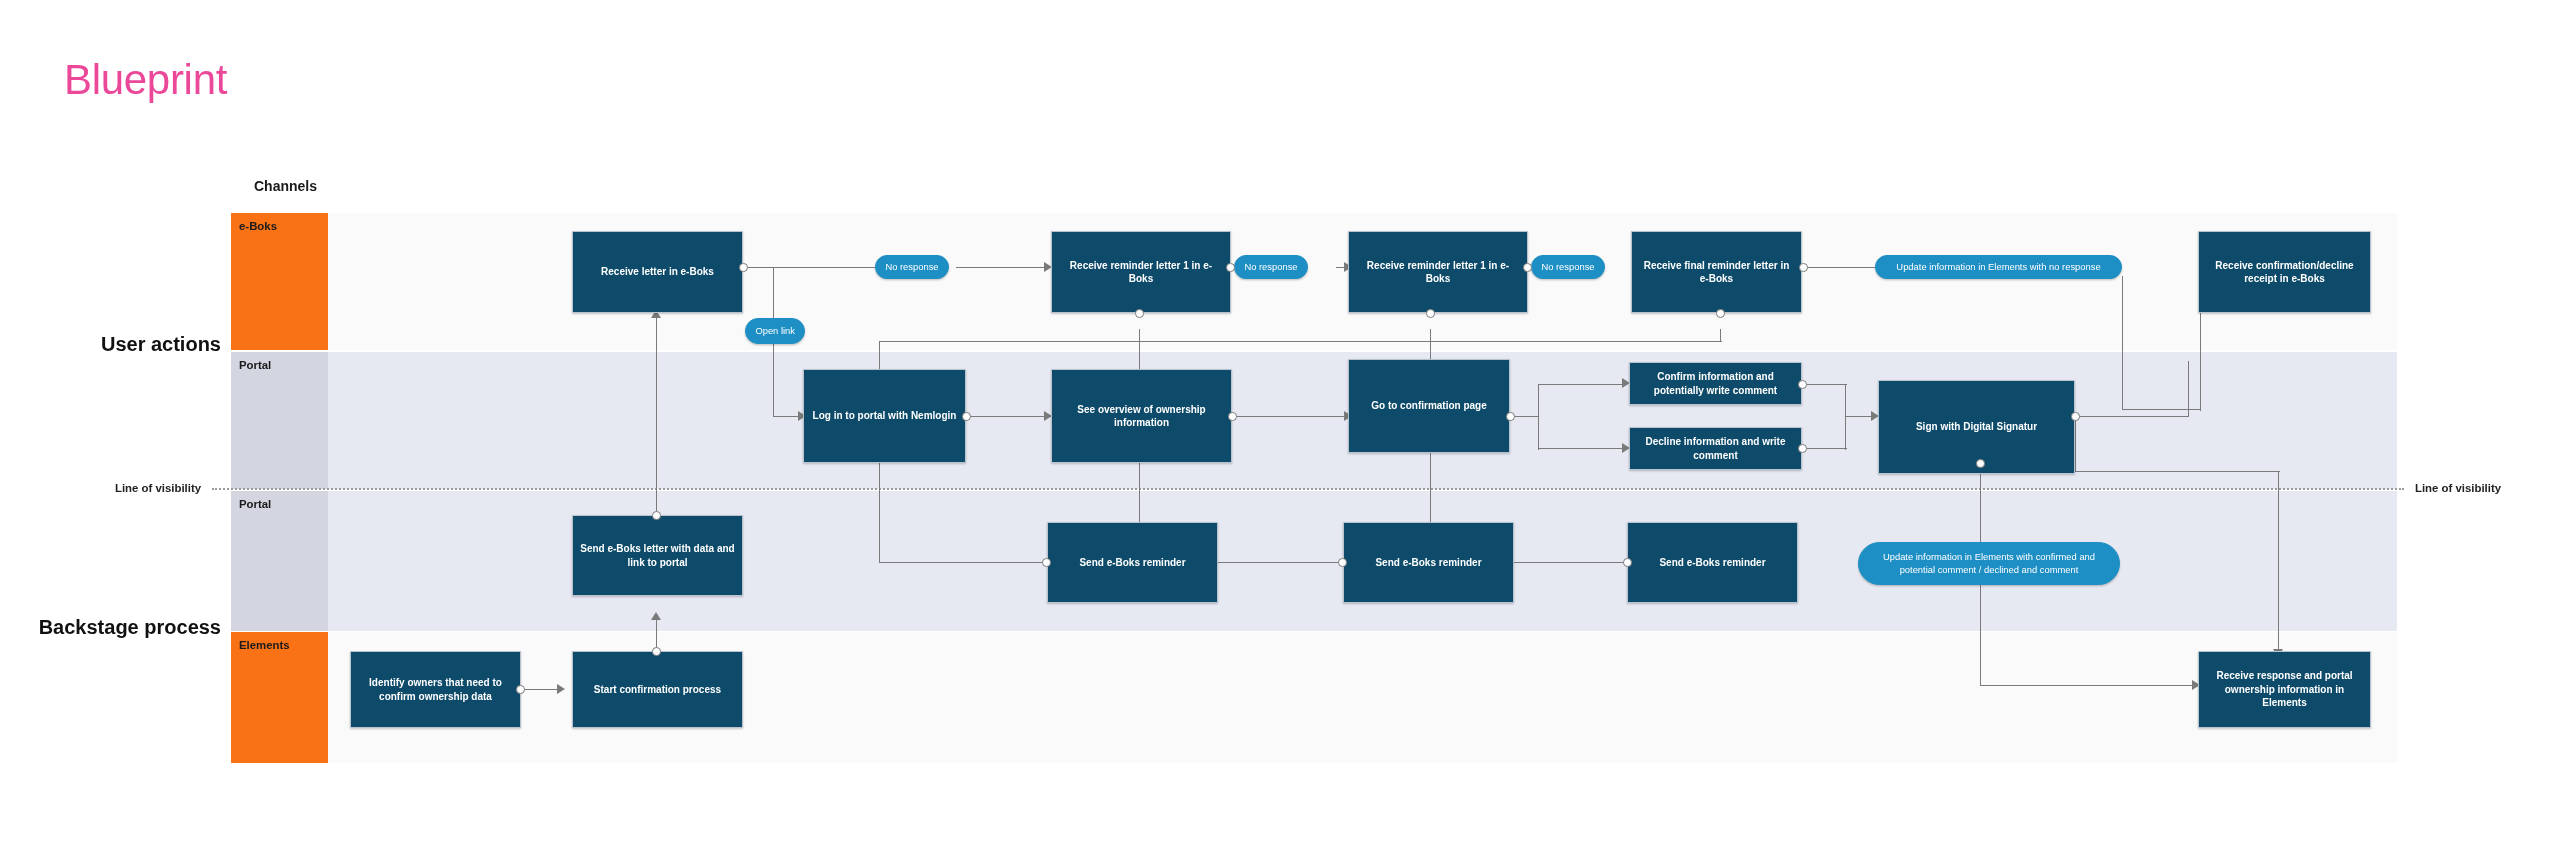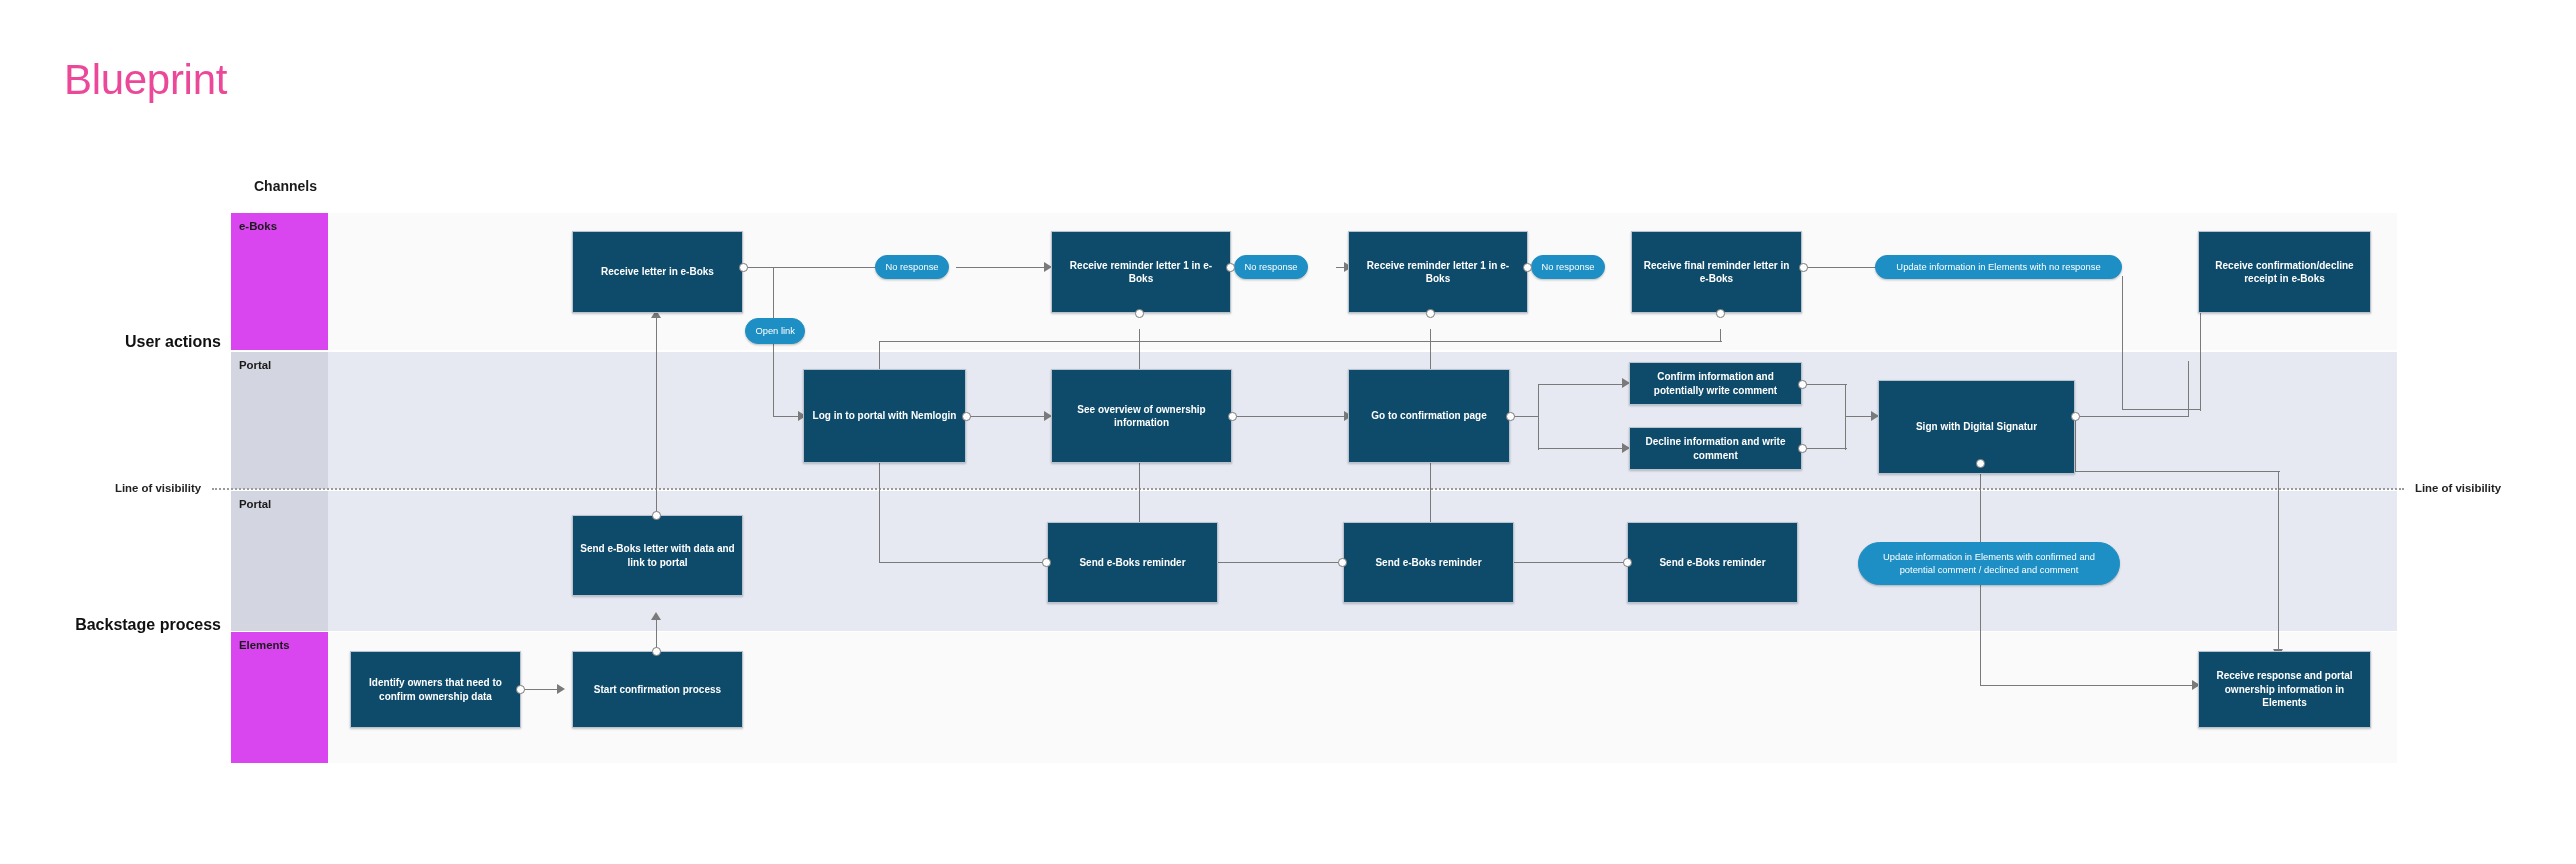--- a/index.html
+++ b/index.html
@@ -27,21 +27,21 @@
     font-weight: 400;
     color: #ec4899;
     letter-spacing: -0.3px;
     line-height: 1;
     white-space: nowrap;
   }
 
   
   .side-label {
     position: absolute;
-    font-size: 16px;
+    font-size: 20px;
     font-weight: 700;
     color: #111111;
     white-space: nowrap;
     text-align: right;
   }
   #side-user-actions { left: 0px; top: 333px; width: 221px; }
   #side-backstage    { left: 0px; top: 616px; width: 221px; }
 
   
   .visibility-label {
@@ -82,21 +82,21 @@
   }
   .lane-band.light { background: #fafafa; }
   .lane-band.tint  { background: #e6e9f2; }
 
   
   .lane-gutter {
     position: absolute;
     left: 231px;
     width: 97px;
   }
-  .lane-gutter.light { background: #d946ef; }
+  .lane-gutter.light { background: #f97316; }
   .lane-gutter.tint  { background: #d3d6e1; }
 
   .lane-gutter-text {
     position: absolute;
     left: 8px;
     top: 6.7px;
     font-size: 11.4px;
     font-weight: 700;
     color: #1a1a1a;
     white-space: nowrap;
@@ -303,21 +303,21 @@
   <div class="node" style="left:1348px; top:231px; width:180px; height:82px;">Receive reminder letter 1 in e-Boks</div>
 
   <div class="node" style="left:1631px; top:231px; width:171px; height:82px;">Receive final reminder letter in e-Boks</div>
 
   <div class="node" style="left:2198px; top:231px; width:173px; height:82px;">Receive confirmation/decline receipt in e-Boks</div>
 
   <div class="node" style="left:803px; top:369px; width:163px; height:94px;">Log in to portal with Nemlogin</div>
 
   <div class="node" style="left:1051px; top:369px; width:181px; height:94px;">See overview of ownership information</div>
 
-  <div class="node" style="left:1348px; top:369px; width:162px; height:94px;">Go to confirmation page</div>
+  <div class="node" style="left:1348px; top:359px; width:162px; height:94px;">Go to confirmation page</div>
 
   <div class="node" style="left:1629px; top:362px; width:173px; height:43px;">Confirm information and potentially write comment</div>
 
   <div class="node" style="left:1629px; top:427px; width:173px; height:43px;">Decline information and write comment</div>
 
   <div class="node" style="left:1878px; top:380px; width:197px; height:94px;">Sign with Digital Signatur</div>
 
   <div class="node" style="left:572px; top:515px; width:171px; height:81px;">Send e-Boks letter with data and link to portal</div>
 
   <div class="node" style="left:1047px; top:522px; width:171px; height:81px;">Send e-Boks reminder</div>

